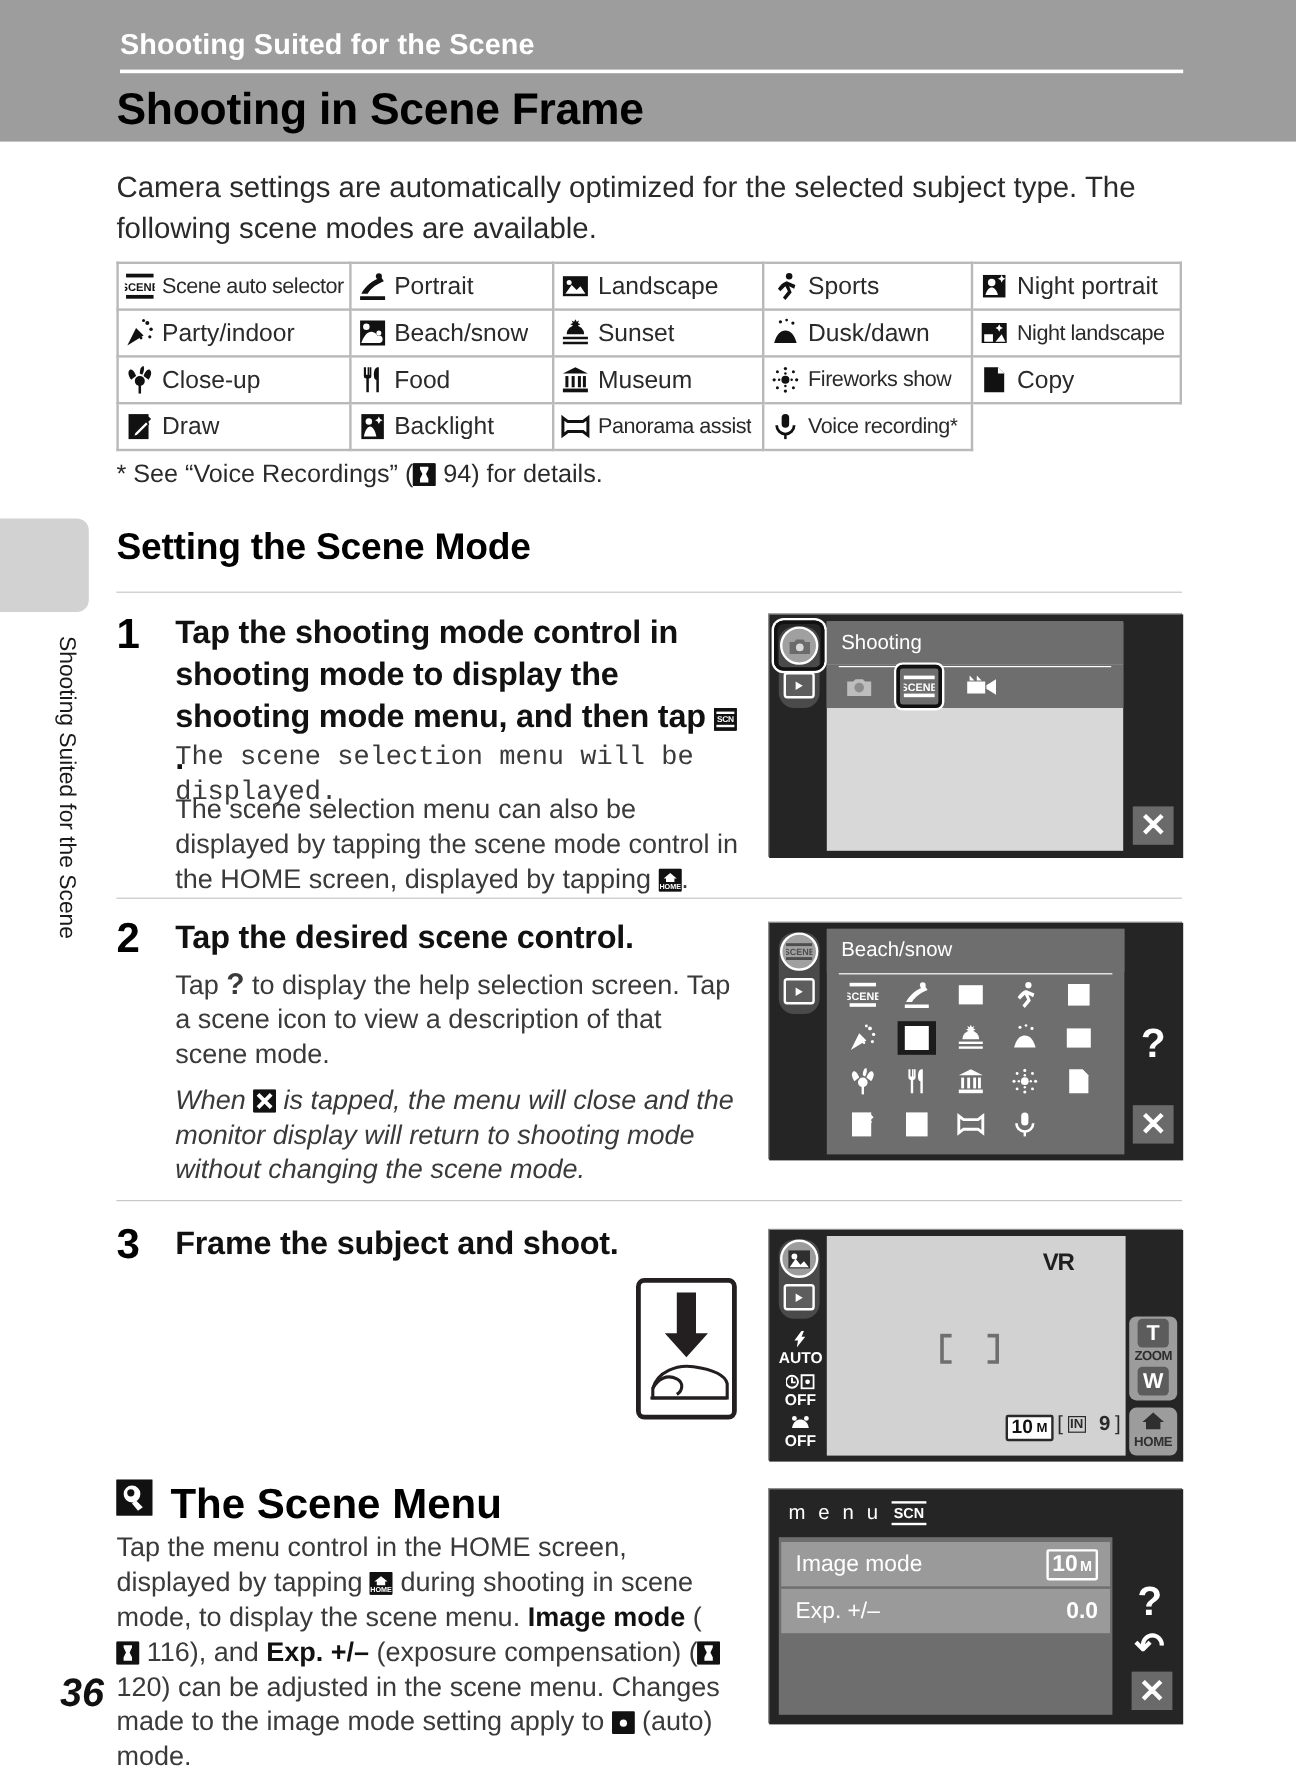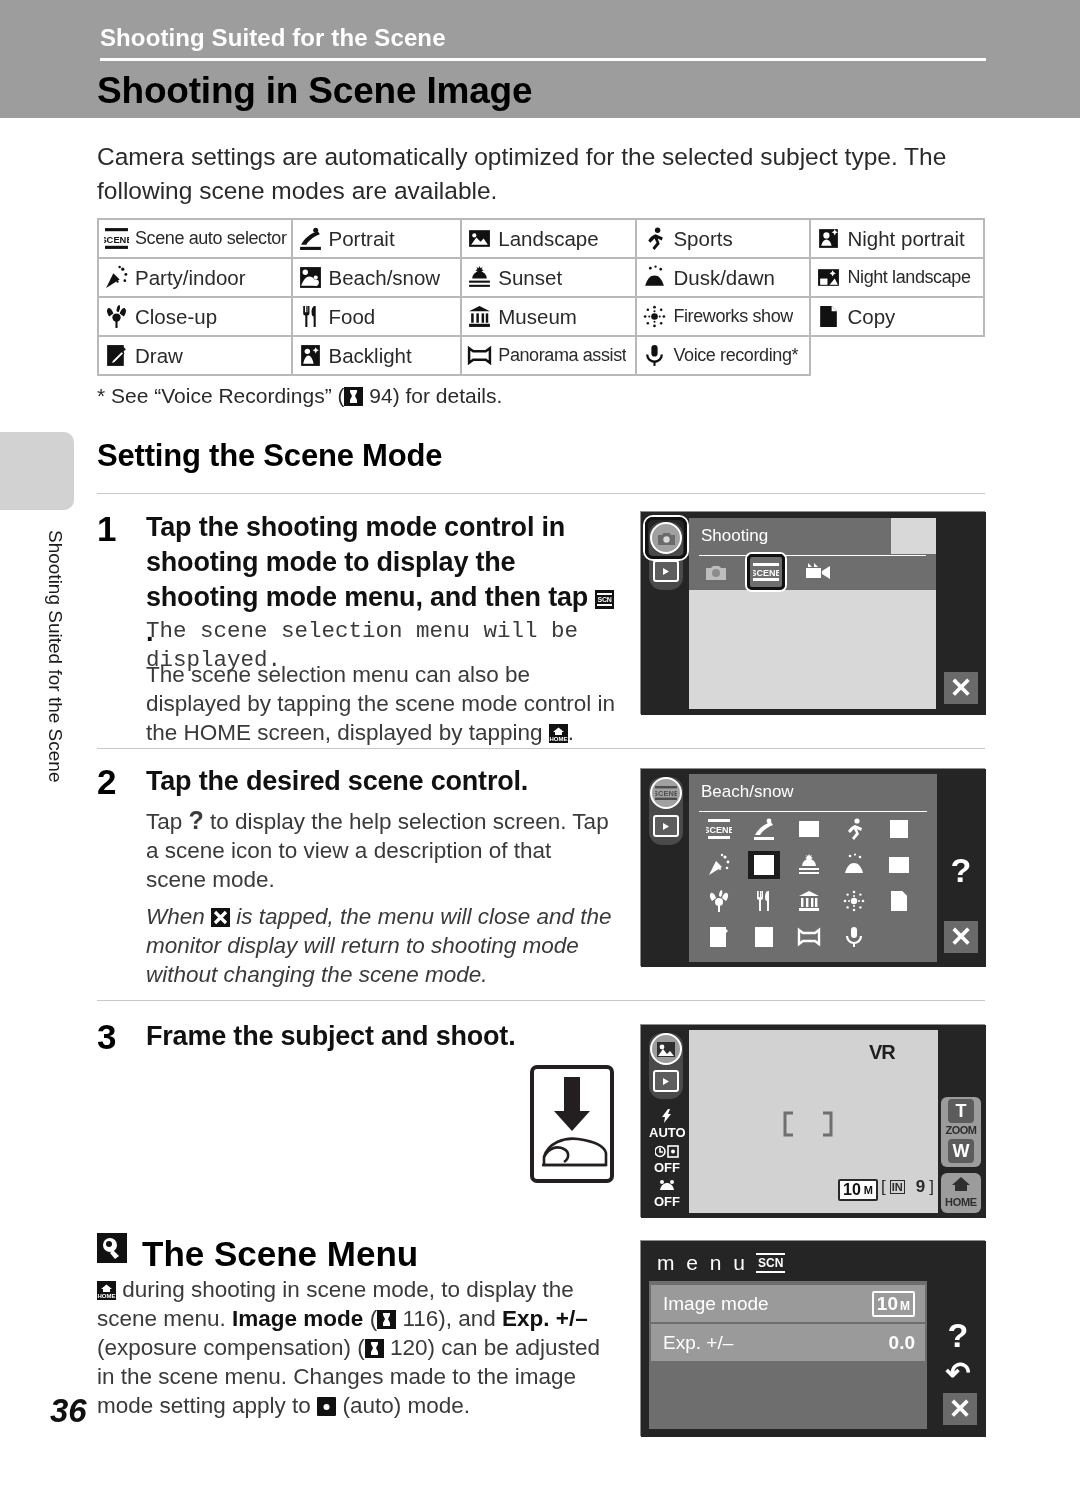--- a/index.html
+++ b/index.html
@@ -181,21 +181,21 @@
     position:absolute; left:50px; top:1392px;
     font-size:33px; font-style:italic; font-weight:bold; color:#111;
   }
 </style>
 </head>
 <body>
 
 <div class="header-band"></div>
 <div class="running-head">Shooting Suited for the Scene</div>
 <div class="head-rule"></div>
-<div class="chapter-title">Shooting in Scene Image</div>
+<div class="chapter-title">Shooting in Scene Frame</div>
 
 <div class="side-tab"></div>
 <div class="side-vertical-text">Shooting Suited for the Scene</div>
 
 <div class="intro">Camera settings are automatically optimized for the selected subject type. The following scene modes are available.</div>
 
 <table class="scene-table">
   <tbody id="scene-tbody">
       <tr>
         <td class="tight">
@@ -489,21 +489,21 @@
         <rect width="19" height="19" fill="#111"></rect>
         <path d="M9.5 3.5L15 8h-2v3H6V8H4z" fill="#fff"></path>
         <text x="9.5" y="17" font-size="6" font-weight="bold" fill="#fff" text-anchor="middle" font-family="Liberation Sans">HOME</text>
       </svg>
   </span><span>.</span>
 </div>
 
 <div class="screen" style="left:640px; top:511px; width:345px; height:203px;">
   <div class="scr-dark" style="left:0; top:0; width:345px; height:203px;"></div>
   <div class="scr-body" style="left:48px; top:6px; width:247px; height:191px;"></div>
-  <div class="scr-titlebar" style="left:48px; top:6px; width:202px; height:36px;">Shooting</div>
+  <div class="scr-titlebar" style="left:48px; top:6px; width:247px; height:36px;">Shooting</div>
   <div class="scr-panel" style="left:48px; top:42px; width:247px; height:36px;"></div>
   <div class="scr-underline" style="left:58px; top:43px; width:227px;"></div>
 
   <div style="position:absolute; left:62px; top:47px; width:26px; height:26px; display:flex; align-items:center; justify-content:center;">
     <svg width="24" height="19" viewBox="0 0 24 19">
         <path d="M2 5h5l2-2h6l2 2h5v12H2z" fill="#bdbdbd"></path>
         <circle cx="12" cy="10" r="4" fill="#8c8c8c"></circle>
       </svg>
   </div>
   <div style="position:absolute; left:112px; top:47px; width:26px; height:26px; display:flex; align-items:center; justify-content:center;">
@@ -831,21 +831,21 @@
 <div class="tip-icon" style="left:97px; top:1233px;">
   <svg width="30" height="30" viewBox="0 0 30 30">
       <rect width="30" height="30" fill="#111"></rect>
       <ellipse cx="13" cy="12" rx="7" ry="7" fill="#fff"></ellipse>
       <path d="M16 17l6 6-4 3-5-6z" fill="#fff"></path>
       <circle cx="12" cy="11" r="3" fill="#111"></circle>
     </svg>
 </div>
 <div class="tip-title" style="left:142px; top:1234px;">The Scene Menu</div>
 <div class="tip-body" style="left:97px; top:1275px;">
-  <span class="inlinebox">
+  <span>Tap the menu control in the HOME screen, displayed by tapping </span><span class="inlinebox">
     <svg viewBox="0 0 19 19">
         <rect width="19" height="19" fill="#111"></rect>
         <path d="M9.5 3.5L15 8h-2v3H6V8H4z" fill="#fff"></path>
         <text x="9.5" y="17" font-size="6" font-weight="bold" fill="#fff" text-anchor="middle" font-family="Liberation Sans">HOME</text>
       </svg>
   </span><span> during shooting in scene mode, to display the scene menu. </span><b>Image mode</b><span> (</span><span class="inlinebox">
     <svg viewBox="0 0 19 19">
         <rect width="19" height="19" fill="#111"></rect>
         <path d="M6 3h7v2l-2 4 2 4v3H6v-3l2-4-2-4z" fill="#fff"></path>
       </svg>
@@ -859,21 +859,21 @@
         <path d="M1 5h4l1.5-2h6L14 5h4v10H1z" fill="#111"></path>
         <circle cx="9.5" cy="10" r="3" fill="#fff"></circle>
       </svg>
   </span><span> (auto) mode.</span>
 </div>
 
 <div class="screen" style="left:640px; top:1240px; width:345px; height:196px;">
   <div class="scr-dark" style="left:0; top:0; width:345px; height:196px;"></div>
   <div class="scr-body" style="left:8px; top:40px; width:278px; height:148px; background:#6e6e6e;"></div>
   <div style="position:absolute; left:16px; top:10px; display:flex; align-items:center; gap:8px;">
-    <span style="color:#fff; font-size:21px; letter-spacing:3px;">m e n u</span>
+    <span style="color:#fff; font-size:17px; letter-spacing:3px;">m e n u</span>
     <span style="display:inline-block; border-top:2px solid #fff; border-bottom:2px solid #fff; color:#fff; font-size:12px; font-weight:bold; padding:1px 2px;">SCN</span>
   </div>
   <div class="menu-row" style="left:10px; top:44px; width:274px; height:37px;">
     <span>Image mode</span>
     <span style="display:flex; align-items:baseline; gap:2px; border:2px solid #fff; padding:0 3px; border-radius:2px;">
       <span class="menu-val">10</span>
       <span style="font-size:12px; font-weight:bold;">M</span>
     </span>
   </div>
   <div class="menu-row" style="left:10px; top:83px; width:274px; height:37px;">

